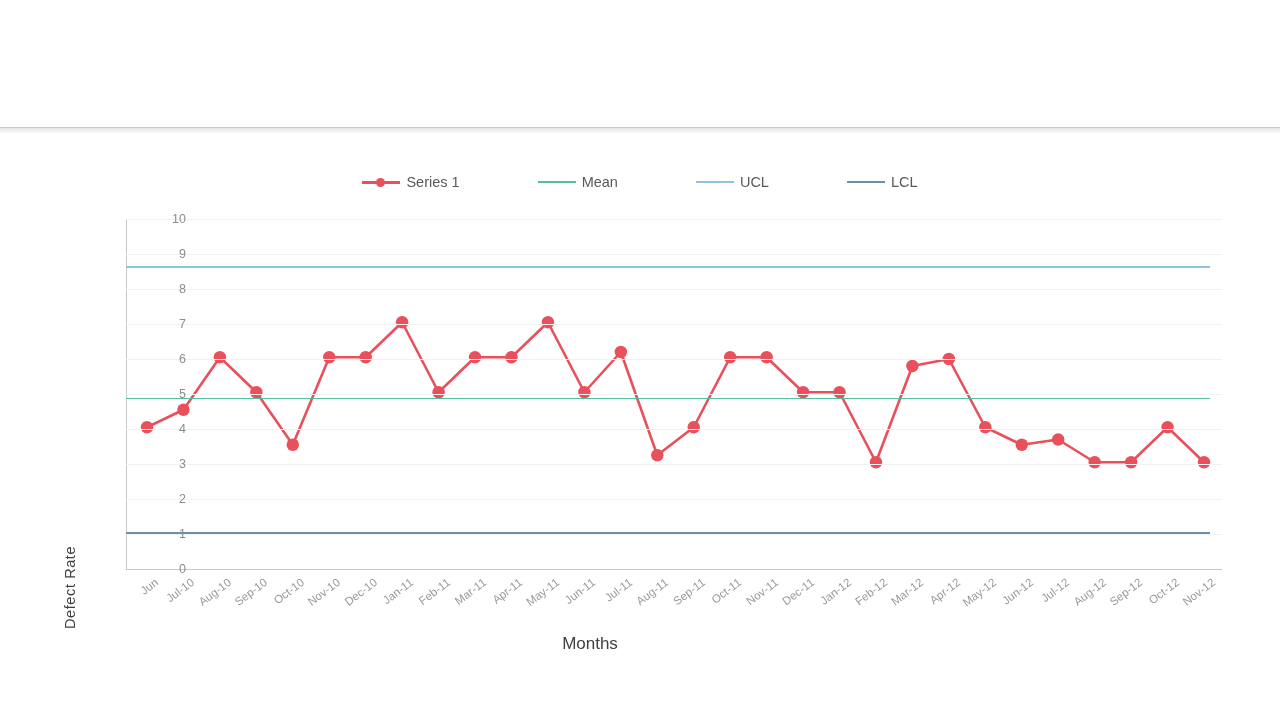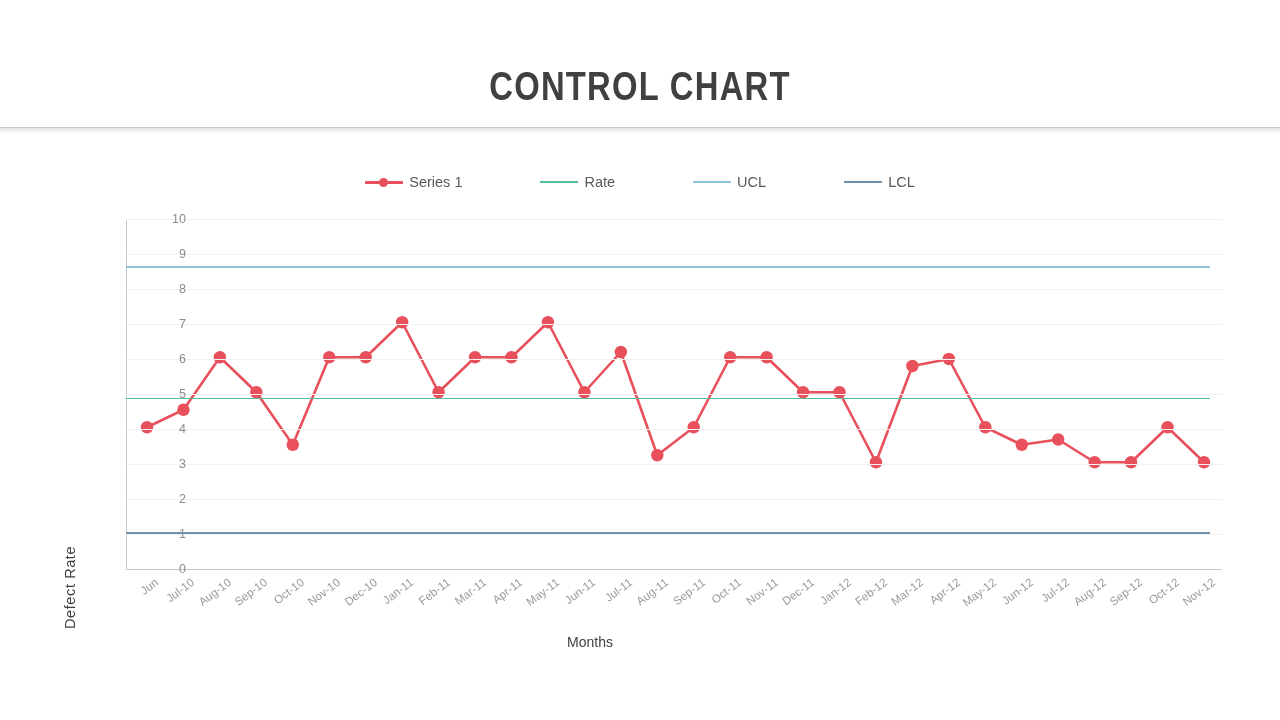--- a/index.html
+++ b/index.html
@@ -66,21 +66,21 @@
     position: absolute; left: 62px; top: 355px;
     width: 140px;
     font-size: 14.5px; color: #404040;
     transform: rotate(-90deg) translateX(-50%);
     transform-origin: left top;
     white-space: nowrap;
     letter-spacing: 0.6px;
   }
   #x-axis-title {
     position: absolute; left: 0; top: 430px; width: 1180px;
-    text-align: center; font-size: 14px; color: #404040;
+    text-align: center; font-size: 17px; color: #404040;
   }
   
   #plot {
     position: absolute; left: 126px; top: 15px; width: 1096px; height: 350px;
   }
   .gridline {
     position: absolute; left: 0; width: 1096px; height: 1px; background: #f1f1f1;
   }
   #axis-line-y {
     position: absolute; left: 126px; top: 15px; width: 1px; height: 351px;
@@ -103,39 +103,36 @@
     transform-origin: right top;
     text-align: right;
   }
   #series-svg { position: absolute; left: 0; top: 0; width: 1096px; height: 350px; overflow: visible; }
 </style>
 </head>
 <body>
 
 <div id="slide">
 
-  <div id="header">
-    <div id="slide-title">CONTROL CHART</div>
-  </div>
   <div id="header-divider-line"></div>
   <div id="header-divider"></div>
 
   <div id="legend">
       <div class="legend-item">
         <span class="legend-swatch">
           <span class="legend-line" style="background: rgb(232, 80, 91); height: 2.5px;"></span>
           <span class="legend-dot" style="background: rgb(232, 80, 91);"></span>
         </span>
         <span class="legend-label">Series 1</span>
       </div>
       <div class="legend-item">
         <span class="legend-swatch">
           <span class="legend-line thin" style="background: rgb(84, 191, 160); height: 1.5px;"></span>
         </span>
-        <span class="legend-label">Rate</span>
+        <span class="legend-label">Mean</span>
       </div>
       <div class="legend-item">
         <span class="legend-swatch">
           <span class="legend-line thin" style="background: rgb(143, 195, 218); height: 1.5px;"></span>
         </span>
         <span class="legend-label">UCL</span>
       </div>
       <div class="legend-item">
         <span class="legend-swatch">
           <span class="legend-line thin" style="background: rgb(111, 143, 168); height: 1.5px;"></span>

